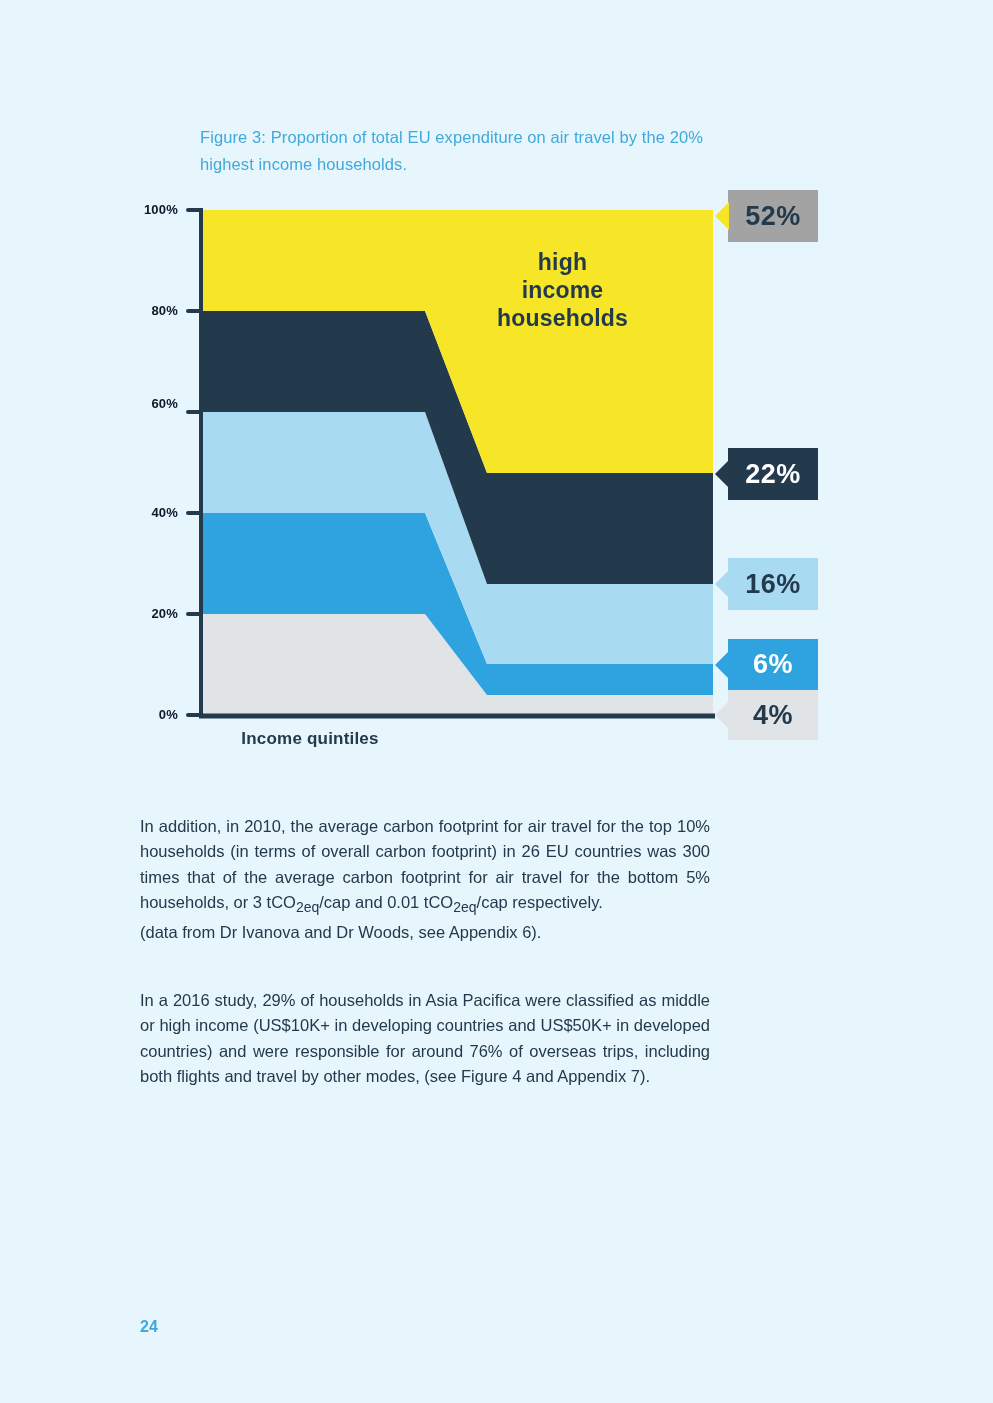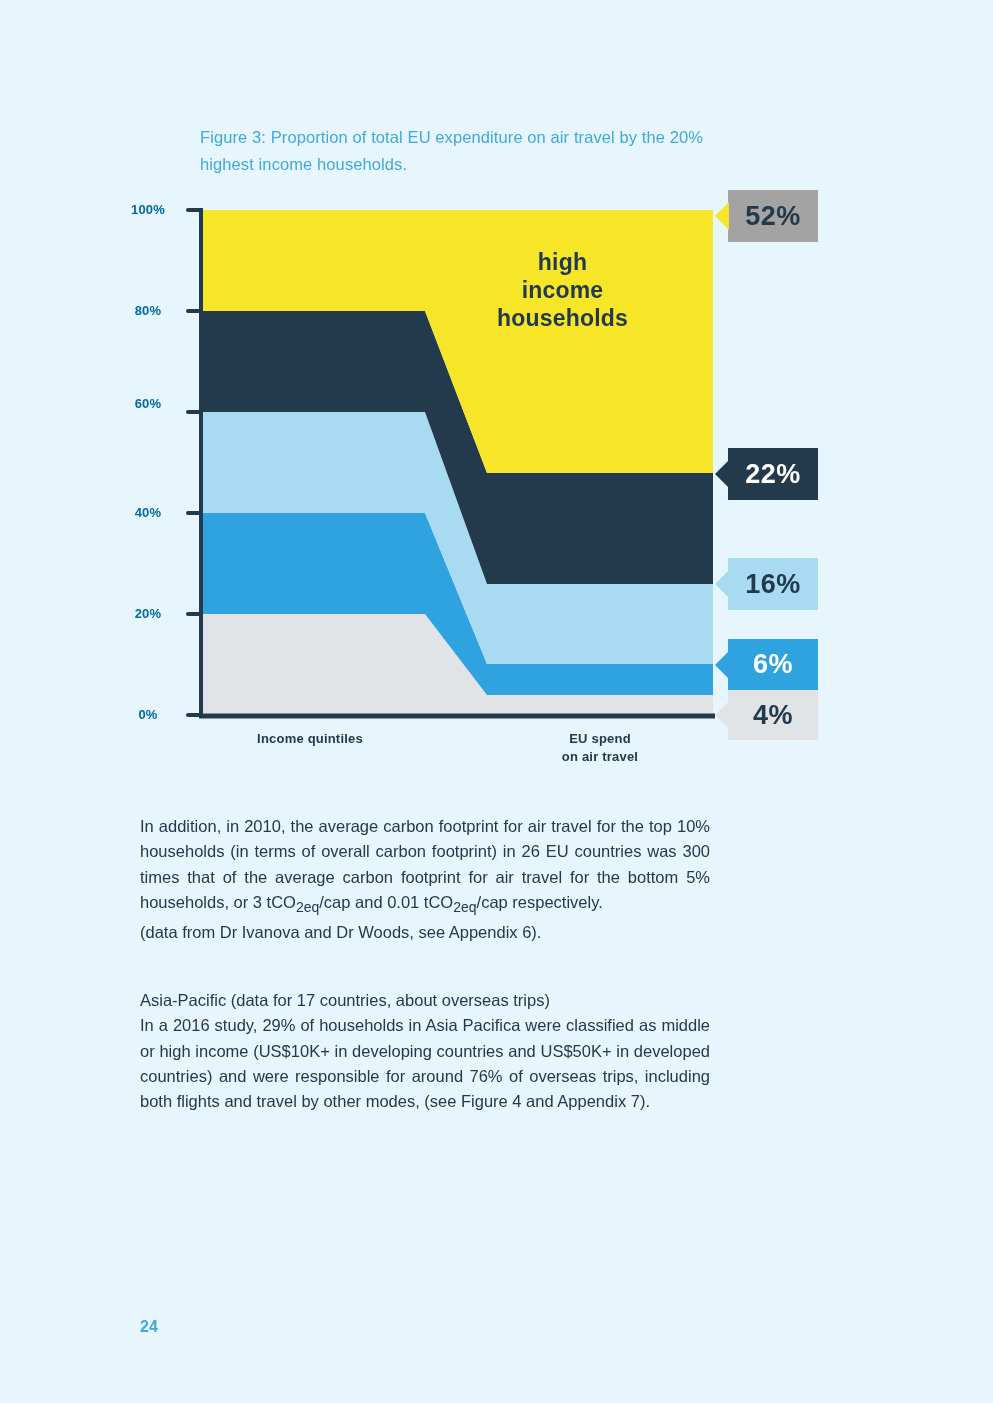--- a/index.html
+++ b/index.html
@@ -18,27 +18,27 @@
     position:absolute;left:200px;top:124px;width:540px;
     font-size:16.5px;line-height:27px;color:#3FA9DC;
     letter-spacing:.1px;
   }
 
   
   .chart{position:absolute;left:0;top:190px;width:993px;height:600px;}
   .chart-svg{position:absolute;left:0;top:0;}
 
   .ytick-label{
-    position:absolute;text-align:center;width:60px;
-    font-size:13px;font-weight:bold;color:#0369a1;
+    position:absolute;text-align:right;width:60px;
+    font-size:13px;font-weight:bold;color:#0f172a;
     letter-spacing:.2px;
   }
   .xaxis-label{
     position:absolute;text-align:center;
-    font-size:13px;font-weight:bold;color:#23394C;
+    font-size:17px;font-weight:bold;color:#23394C;
     line-height:18px;letter-spacing:.2px;
   }
   .band-text{
     position:absolute;text-align:center;
     font-size:23px;font-weight:bold;color:#23394C;
     line-height:28px;letter-spacing:.2px;
   }
 
   
   .callout{
@@ -106,24 +106,20 @@
     </svg>
 
     <div class="ytick-label" style="left:118px;top:12px;">100%</div>
     <div class="ytick-label" style="left:118px;top:113px;">80%</div>
     <div class="ytick-label" style="left:118px;top:206px;">60%</div>
     <div class="ytick-label" style="left:118px;top:315px;">40%</div>
     <div class="ytick-label" style="left:118px;top:416px;">20%</div>
     <div class="ytick-label" style="left:118px;top:517px;">0%</div>
 
     <div class="xaxis-label" style="left:210px;top:540px;width:200px;">Income quintiles</div>
-    <div class="xaxis-label" style="left:500px;top:540px;width:200px;">
-      <span>EU spend</span><br>
-      <span>on air travel</span>
-    </div>
 
     <div class="band-text" style="left:460px;top:58px;width:205px;">
       <span>high</span><br>
       <span>income</span><br>
       <span>households</span>
     </div>
 
     <div class="callout" style="left:728px;top:0px;width:90px;height:52px;background:#a3a3a3;color:#23394C;">
       <span class="notch" style="border-right:14px solid #F7E528;"></span>
       <span>52%</span>
@@ -150,19 +146,18 @@
     </div>
 
   </div>
 
   <div class="body-copy p1">
     <span>In addition, in 2010, the average carbon footprint for air travel for the top 10% households (in terms of overall carbon footprint) in 26 EU countries was 300 times that of the average carbon footprint for air travel for the bottom 5% households, or 3 tCO</span><sub>2eq</sub><span>/cap and 0.01 tCO</span><sub>2eq</sub><span>/cap respectively.</span>
     <div class="noj">(data from Dr Ivanova and Dr Woods, see Appendix 6).</div>
   </div>
 
   <div class="body-copy p2">
-    <div class="noj">Asia-Pacific (data for 17 countries, about overseas trips)</div>
     <div>In a 2016 study, 29% of households in Asia Pacifica were classified as middle or high income (US$10K+ in developing countries and US$50K+ in developed countries) and were responsible for around 76% of overseas trips, including both flights and travel by other modes, (see Figure 4 and Appendix 7).</div>
   </div>
 
   <div class="page-number">24</div>
 
 </div>
 
 </body></html>

